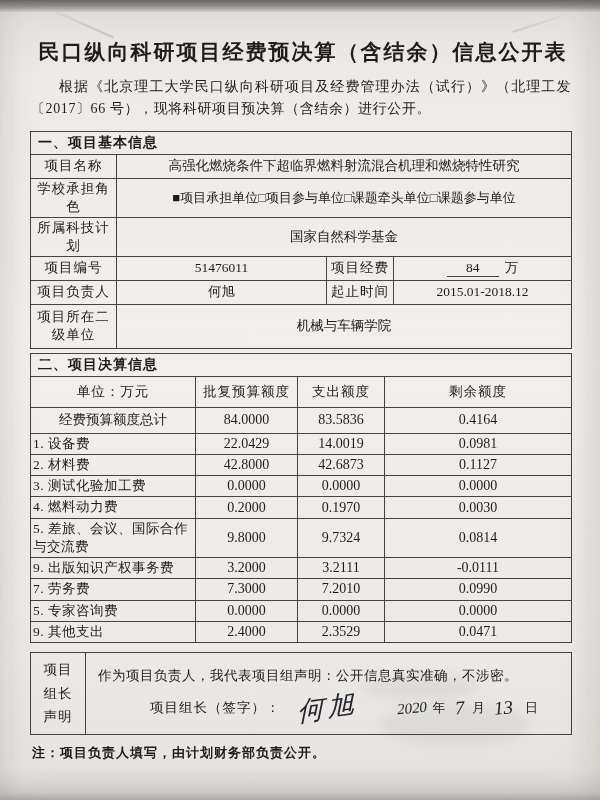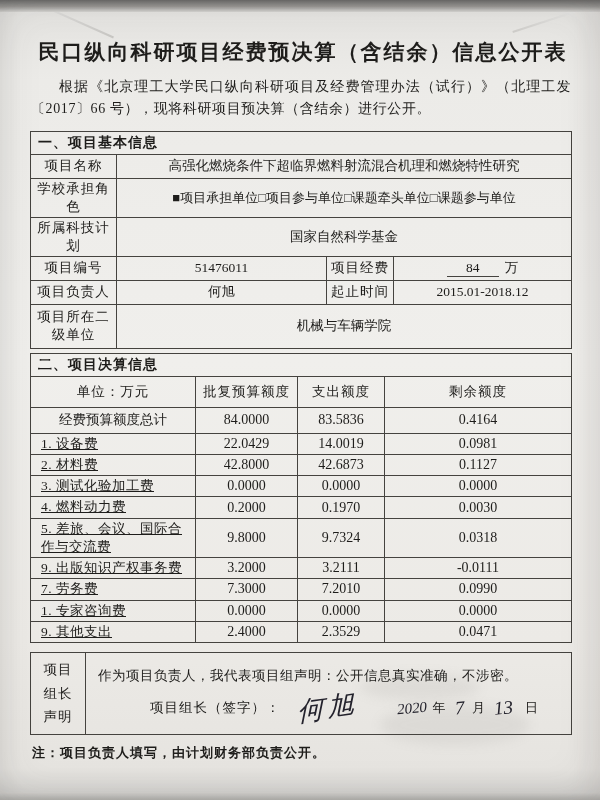--- a/index.html
+++ b/index.html
@@ -45,21 +45,21 @@
   .role-val{font-size:13px;letter-spacing:0;}
   .underlined{display:inline-block;min-width:44px;border-bottom:1px solid #45433f;padding:0 4px;}
   .unit-after{margin-left:6px;}
 
   .t2 tr.band{height:22px;}
   .t2 tr.hd{height:31px;}
   .t2 tr.hd td{font-size:13.5px;letter-spacing:1px;}
   .t2 tr.total{height:26px;}
   .t2 tr.er{height:21px;}
   .t2 tr.er5{height:39px;}
-  .t2 td.elbl{text-align:left;padding-left:10px;letter-spacing:.5px;line-height:1.35;text-decoration:underline;}
+  .t2 td.elbl{text-align:left;padding-left:2px;letter-spacing:.5px;line-height:1.35;}
   .t2 td.num{font-size:14px;}
 
   .decl td{padding:0;}
   .decl .side{font-size:13.5px;line-height:1.75;letter-spacing:1px;}
   .decl .body{text-align:left;padding:8px 18px 6px 12px;font-size:13.5px;}
   .decl .statement{letter-spacing:.5px;}
   .sign-line{display:flex;align-items:center;margin-top:10px;padding-left:52px;}
   .sign-label{letter-spacing:1px;}
   .hand{color:#23222c;}
   .sig{font-size:27px;font-style:italic;display:inline-block;transform:rotate(-8deg) skewX(-6deg);
@@ -178,36 +178,36 @@
     <tr class="er">
       <td class="elbl">4. 燃料动力费</td>
       <td class="num">0.2000</td>
       <td class="num">0.1970</td>
       <td class="num">0.0030</td>
     </tr>
     <tr class="er5">
       <td class="elbl">5. 差旅、会议、国际合作与交流费</td>
       <td class="num">9.8000</td>
       <td class="num">9.7324</td>
-      <td class="num">0.0318</td>
+      <td class="num">0.0814</td>
     </tr>
     <tr class="er">
       <td class="elbl">9. 出版知识产权事务费</td>
       <td class="num">3.2000</td>
       <td class="num">3.2111</td>
       <td class="num">-0.0111</td>
     </tr>
     <tr class="er">
       <td class="elbl">7. 劳务费</td>
       <td class="num">7.3000</td>
       <td class="num">7.2010</td>
       <td class="num">0.0990</td>
     </tr>
     <tr class="er">
-      <td class="elbl">1. 专家咨询费</td>
+      <td class="elbl">5. 专家咨询费</td>
       <td class="num">0.0000</td>
       <td class="num">0.0000</td>
       <td class="num">0.0000</td>
     </tr>
     <tr class="er">
       <td class="elbl">9. 其他支出</td>
       <td class="num">2.4000</td>
       <td class="num">2.3529</td>
       <td class="num">0.0471</td>
     </tr>

